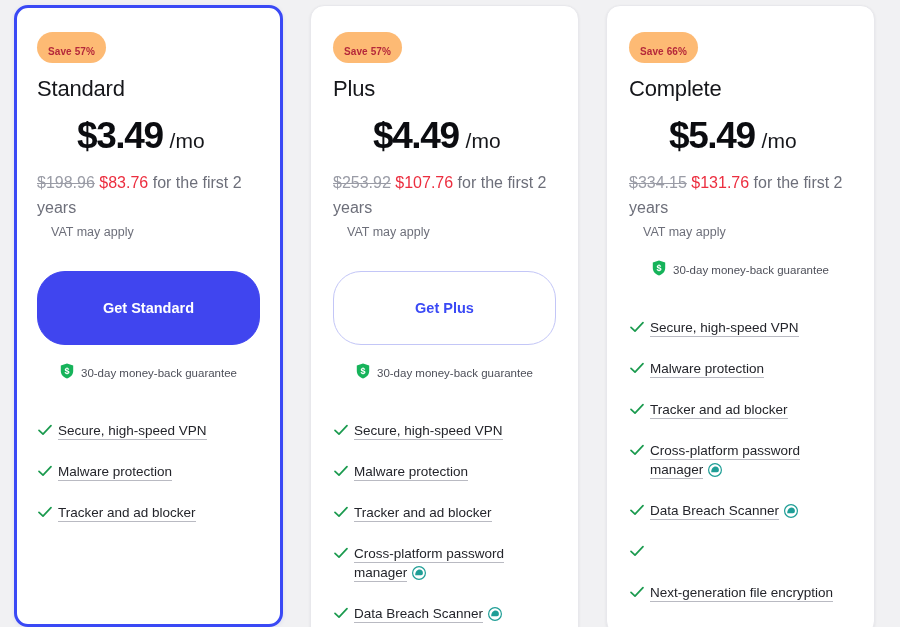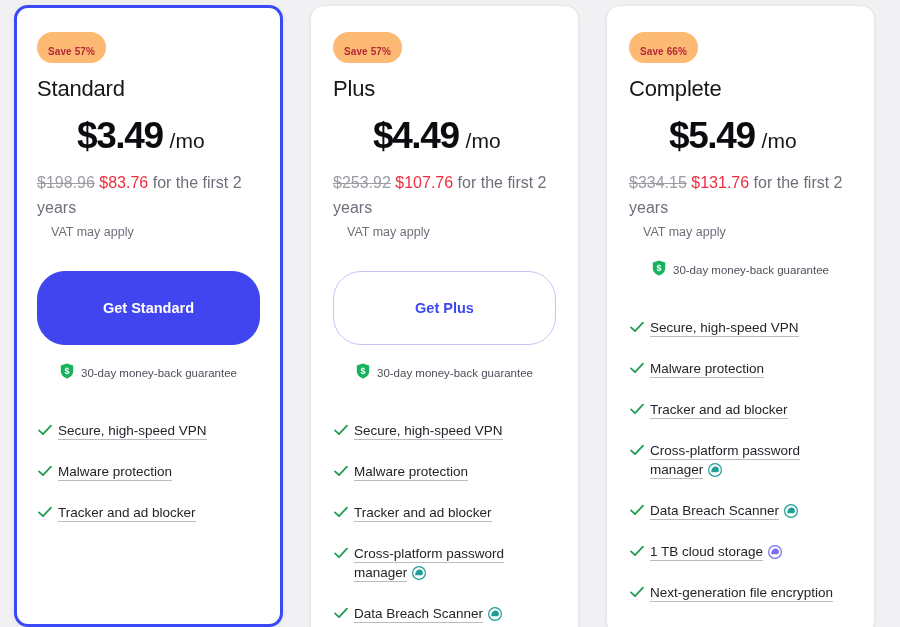--- a/index.html
+++ b/index.html
@@ -293,24 +293,20 @@
             </svg></span>
           <span class="feature-text-wrap"><span class="feature-label">Data Breach Scanner</span><span class="feature-badge"><svg width="14" height="14" viewBox="0 0 14 14">
                 <circle cx="7" cy="7" r="6.4" fill="none" stroke="#1f9e96" stroke-width="1.2"></circle>
                 <path d="M3.2 9.2 C3.2 6.0 5.0 3.6 7.6 3.6 C9.6 3.6 10.9 5.0 10.9 6.9 C10.9 8.2 10.2 9.2 9.0 9.2 Z" fill="#1f9e96"></path>
               </svg></span></span>
         </li>
         <li class="feature-item">
           <span class="feature-check"><svg width="16" height="16" viewBox="0 0 16 16">
               <path d="M2 8.4 L6 12.2 L14 3.6" fill="none" stroke="#1a9a4e" stroke-width="1.7" stroke-linecap="round" stroke-linejoin="round"></path>
             </svg></span>
-          <span class="feature-text-wrap"><span class="feature-label">1 TB cloud storage</span><span class="feature-badge"><svg width="14" height="14" viewBox="0 0 14 14">
-                <circle cx="7" cy="7" r="6.4" fill="none" stroke="#7b6cf0" stroke-width="1.2"></circle>
-                <path d="M3.2 9.2 C3.2 6.0 5.0 3.6 7.6 3.6 C9.6 3.6 10.9 5.0 10.9 6.9 C10.9 8.2 10.2 9.2 9.0 9.2 Z" fill="#7b6cf0"></path>
-              </svg></span></span>
         </li>
         <li class="feature-item">
           <span class="feature-check"><svg width="16" height="16" viewBox="0 0 16 16">
               <path d="M2 8.4 L6 12.2 L14 3.6" fill="none" stroke="#1a9a4e" stroke-width="1.7" stroke-linecap="round" stroke-linejoin="round"></path>
             </svg></span>
           <span class="feature-text-wrap"><span class="feature-label">Next-generation file encryption</span></span>
         </li>
       </ul></div>
   </div>
 

